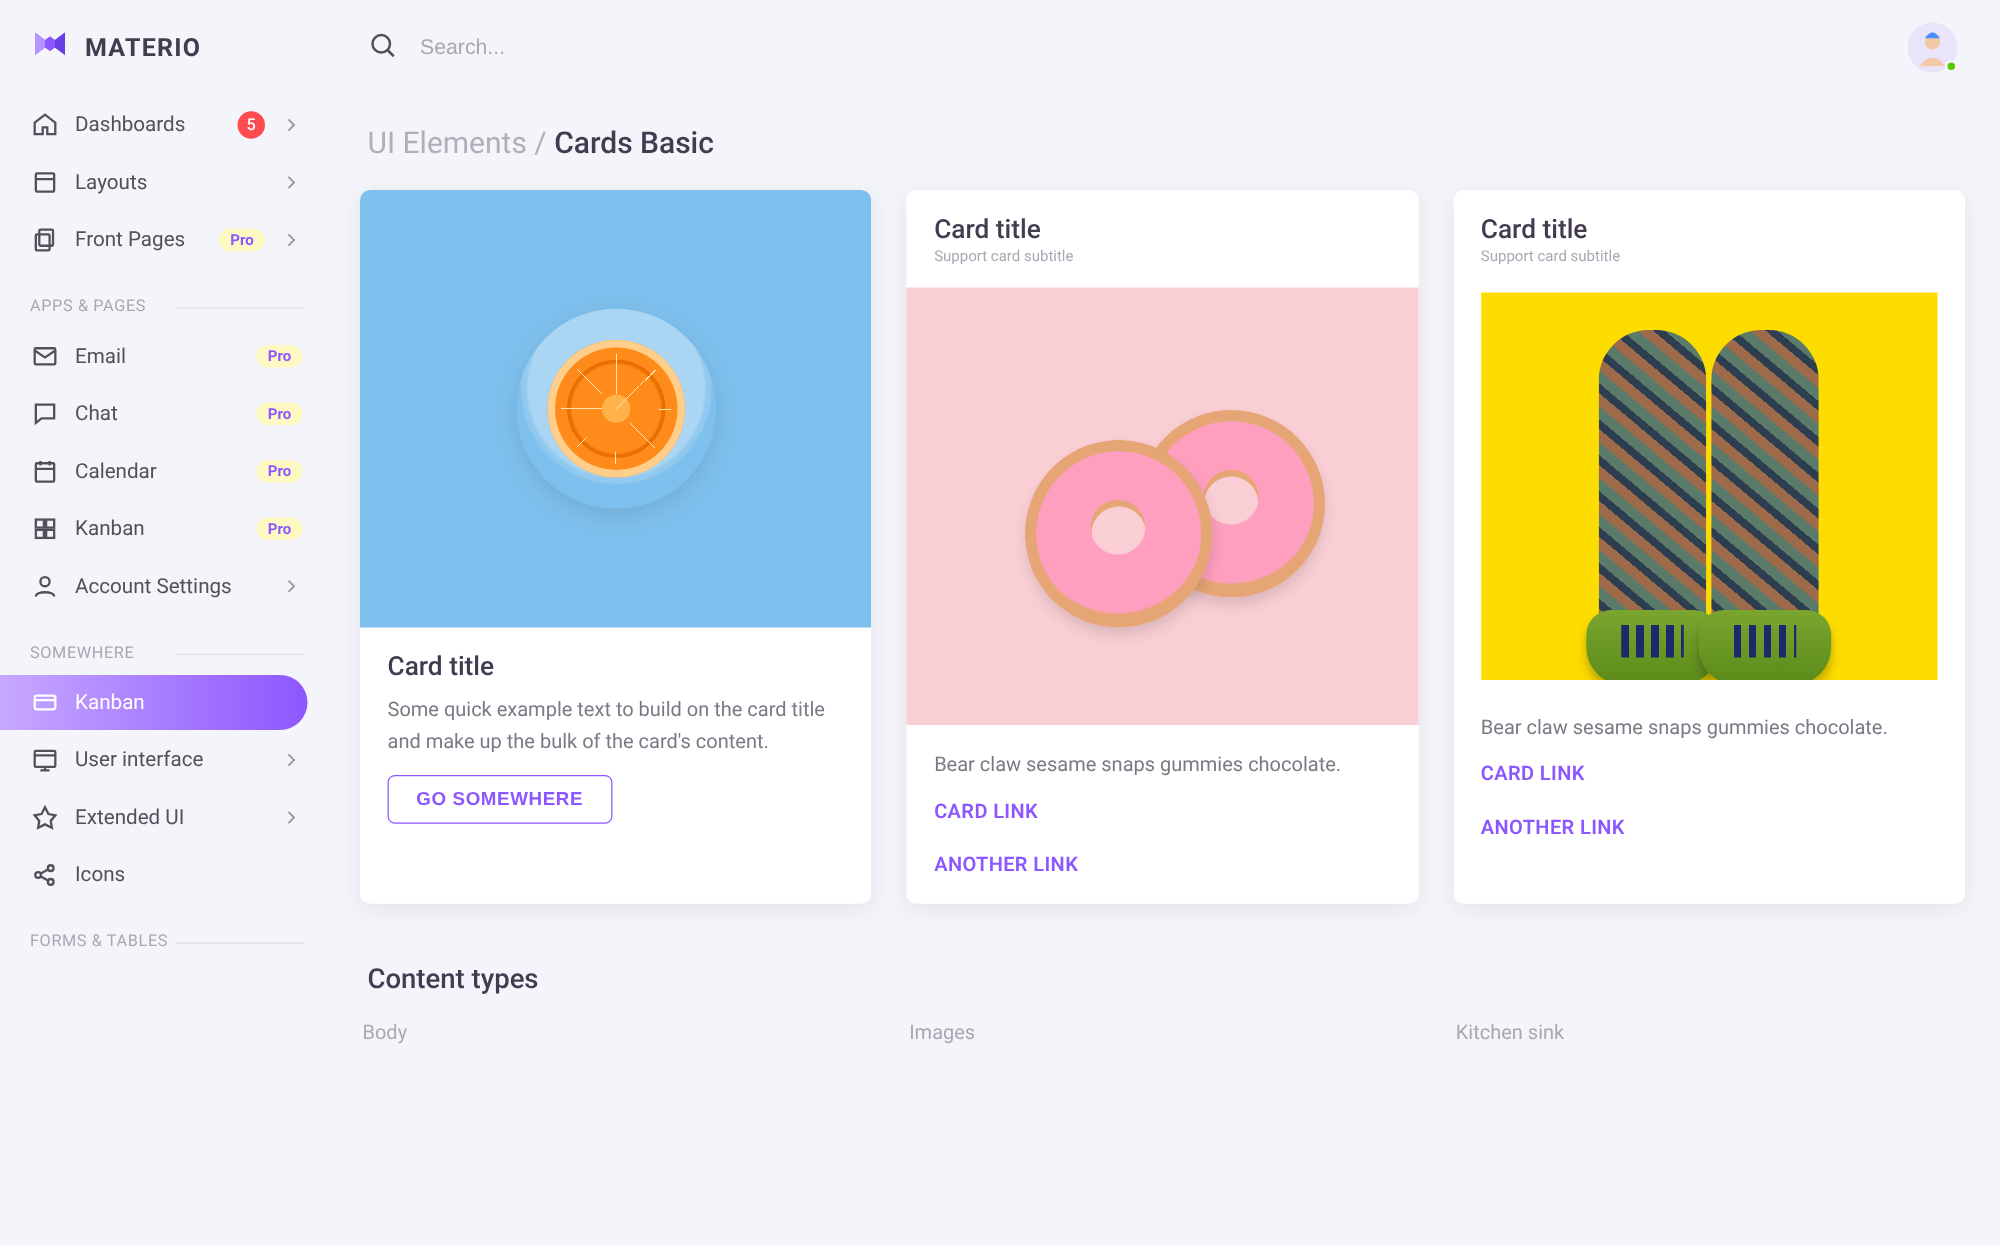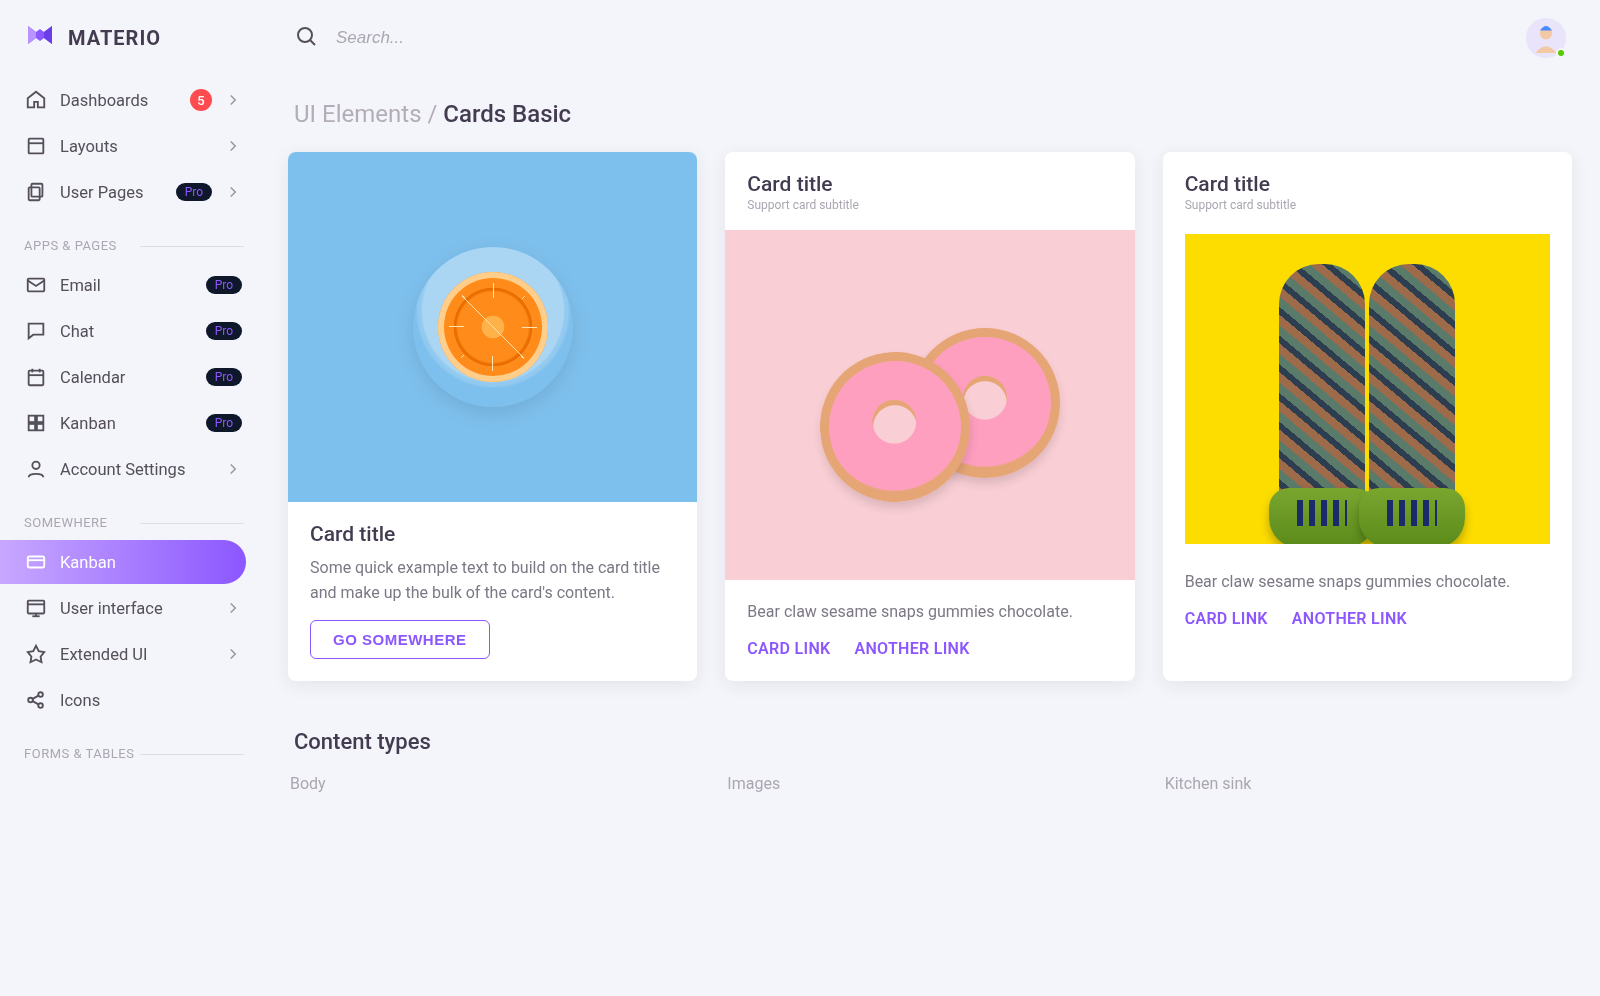--- a/index.html
+++ b/index.html
@@ -53,24 +53,24 @@
   background: #ff4c51;
   color: #fff;
   border-radius: 50%;
   width: 22px; height: 22px;
   font-size: 13px;
   display: inline-flex;
   align-items: center; justify-content: center;
   font-weight: 500;
 }
 .nav-item .badge-pro {
-  background: #0f172a;
+  background: #fef9c3;
   color: #8c57ff;
   font-size: 12px;
-  font-weight: 400;
+  font-weight: 700;
   padding: 2px 9px;
   border-radius: 10px;
 }
 .nav-item .chev { width: 18px; height: 18px; }
 .nav-item .chev svg { width: 18px; height: 18px; stroke: #9b95a4; fill: none; stroke-width: 2; }
 .nav-item.active {
   background: linear-gradient(90deg, #c7a8ff 0%, #8c57ff 100%);
   color: #fff;
   border-radius: 0 24px 24px 0;
   margin-right: 14px;
@@ -108,21 +108,20 @@
 }
 .search-wrap { display: flex; align-items: center; gap: 18px; flex: 1; }
 .search-icon svg { width: 24px; height: 24px; stroke: #544f5a; fill:none; stroke-width:2;}
 .search-input {
   border: none;
   background: transparent;
   font-size: 17px;
   color: #000000;
   outline: none;
   width: 300px;
-  font-style: italic;
 }
 .search-input::placeholder { color: #aba6b2; }
 .avatar {
   width: 40px; height: 40px;
   border-radius: 50%;
   background: #e9e4f9;
   position: relative;
   display:flex; align-items:center; justify-content:center;
 }
 .avatar svg { width: 30px; height: 30px; }
@@ -169,21 +168,21 @@
   border: 1px solid #8c57ff;
   color: #8c57ff;
   background: transparent;
   padding: 10px 22px;
   font-size: 15px;
   font-weight: 600;
   letter-spacing: 0.5px;
   border-radius: 6px;
   cursor: pointer;
 }
-.card-links { display: flex; gap: 24px; margin-top: 12px; }
+.card-links { display: flex; gap: 24px; margin-top: 12px; flex-direction: column; }
 .card-link { color: #8c57ff; font-weight: 600; font-size: 16px; cursor: pointer; letter-spacing:0.3px;}
 .section-title {
   font-size: 22px;
   color: #433c50;
   font-weight: 500;
   padding: 0 6px 20px 6px;
 }
 .subgrid {
   display: grid;
   grid-template-columns: repeat(3, 1fr);
@@ -289,21 +288,21 @@
           <polyline points="9 6 15 12 9 18"></polyline>
         </svg></span>
   </div>
   <div class="nav-item">
     <span class="icon">
         <svg viewBox="0 0 24 24">
           <rect x="7" y="3" width="12" height="14" rx="1"></rect>
           <rect x="4" y="7" width="12" height="14" rx="1"></rect>
         </svg>
       </span>
-    <span class="label">User Pages</span>
+    <span class="label">Front Pages</span>
     <span class="badge-pro">Pro</span>
     <span class="chev"><svg viewBox="0 0 24 24">
           <polyline points="9 6 15 12 9 18"></polyline>
         </svg></span>
   </div>
 
   <div class="section-header">APPS &amp; PAGES</div>
 
   <div class="nav-item">
     <span class="icon">

